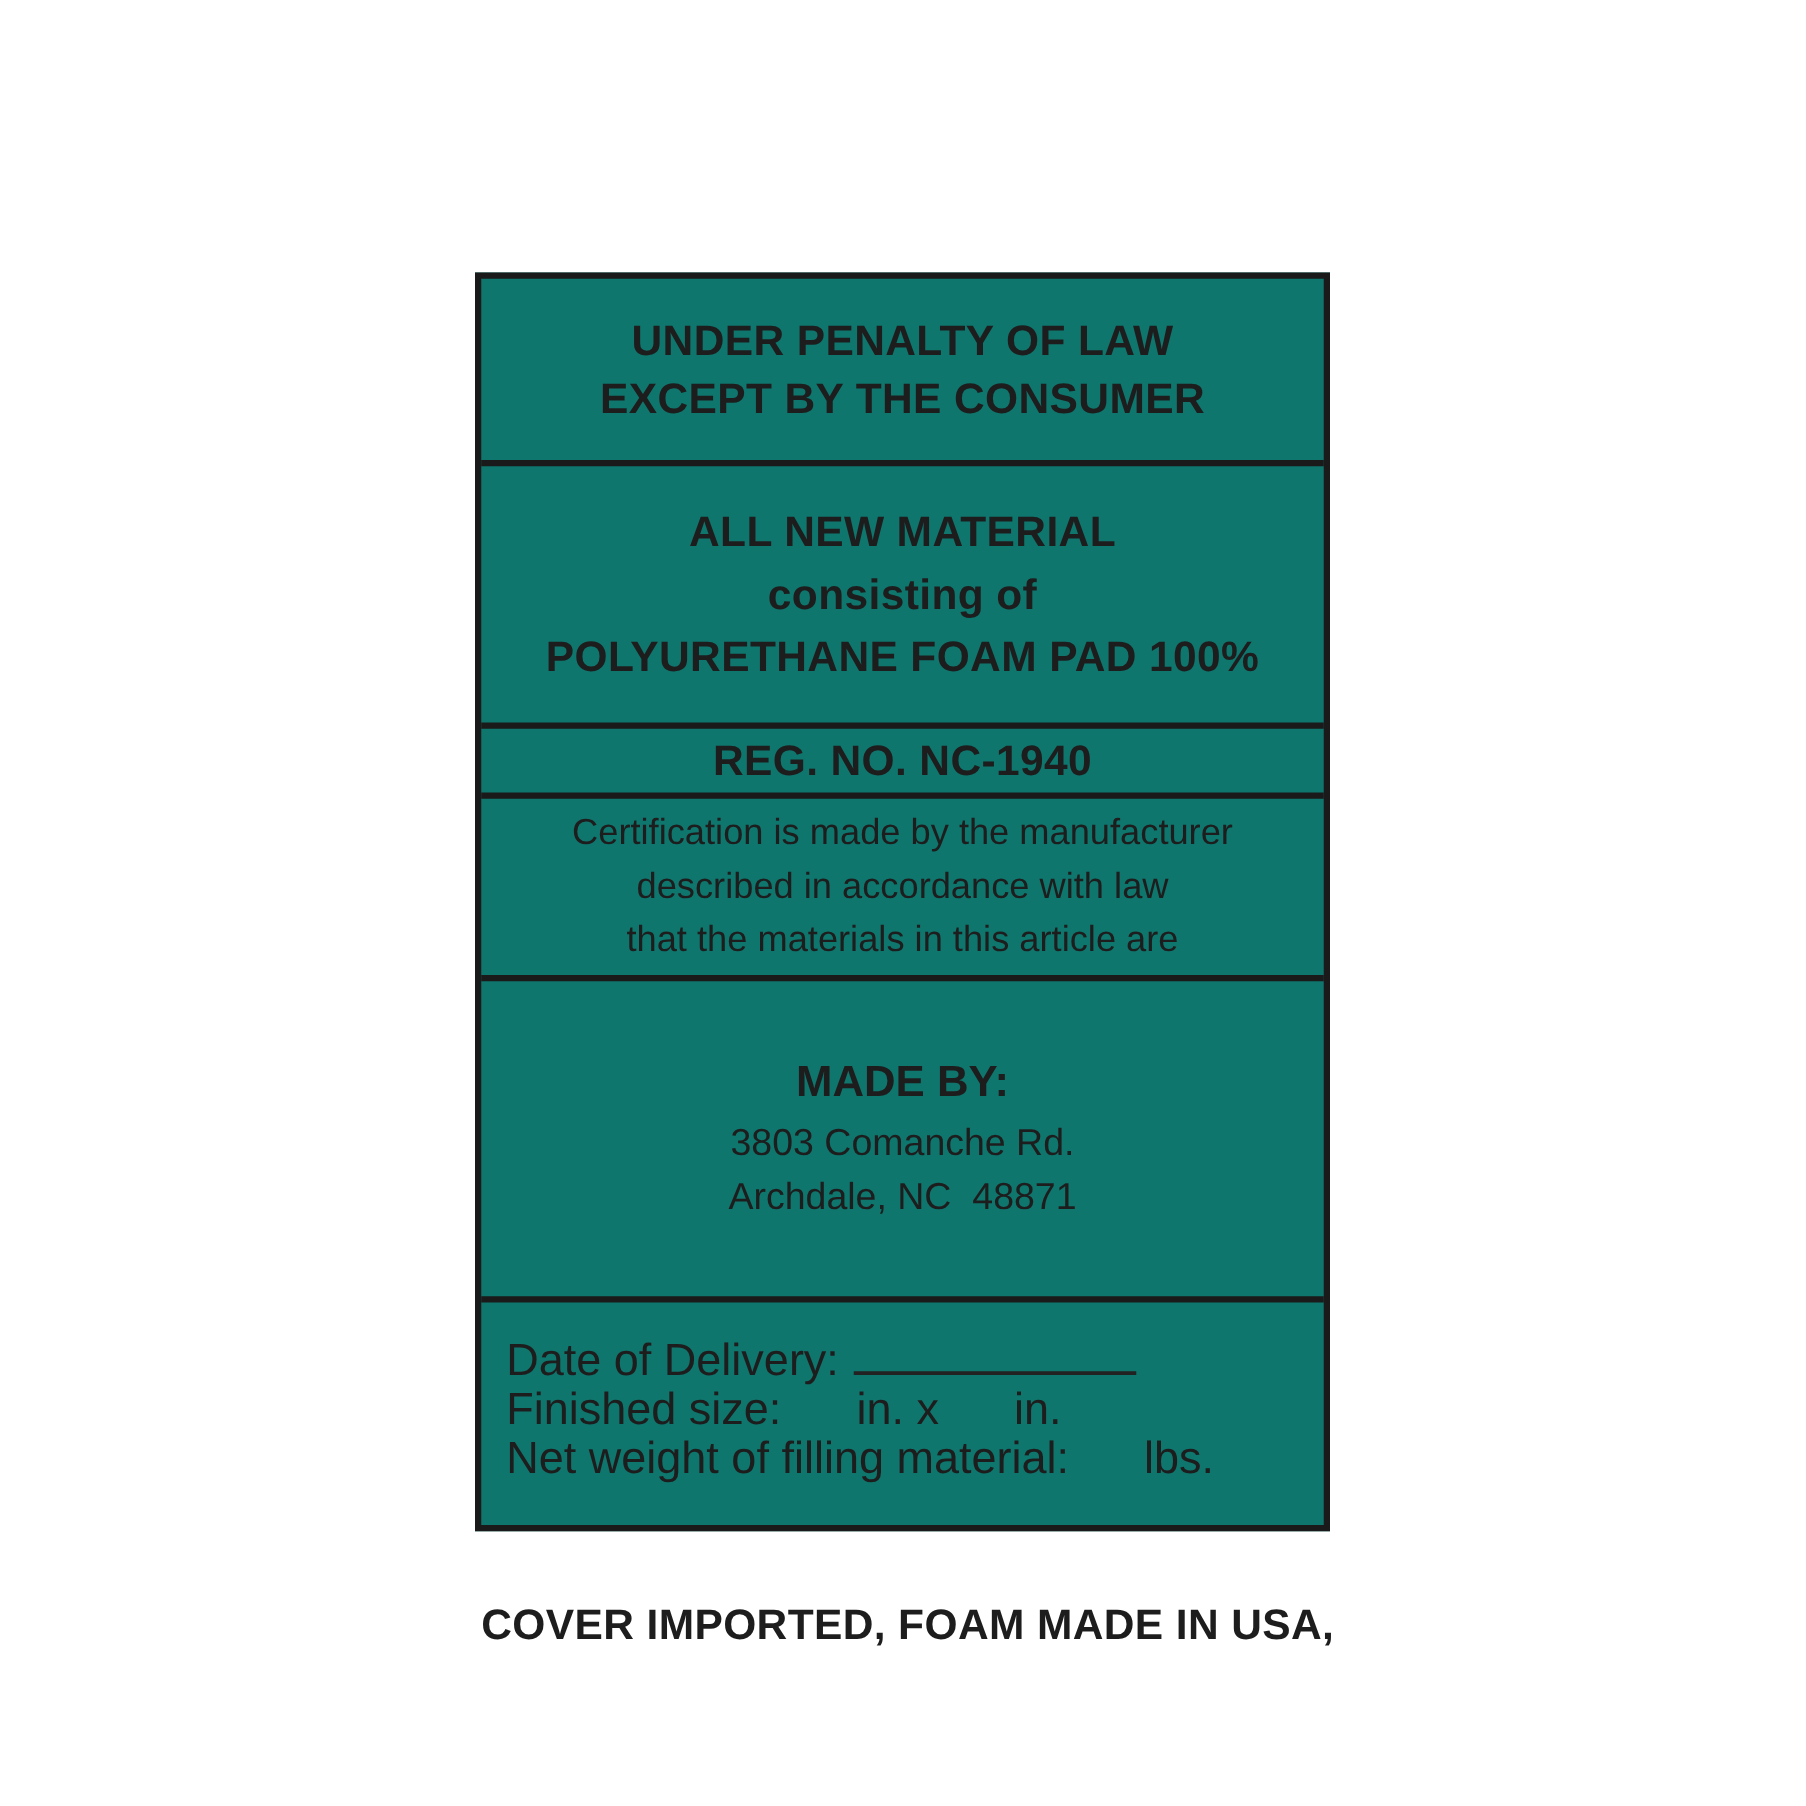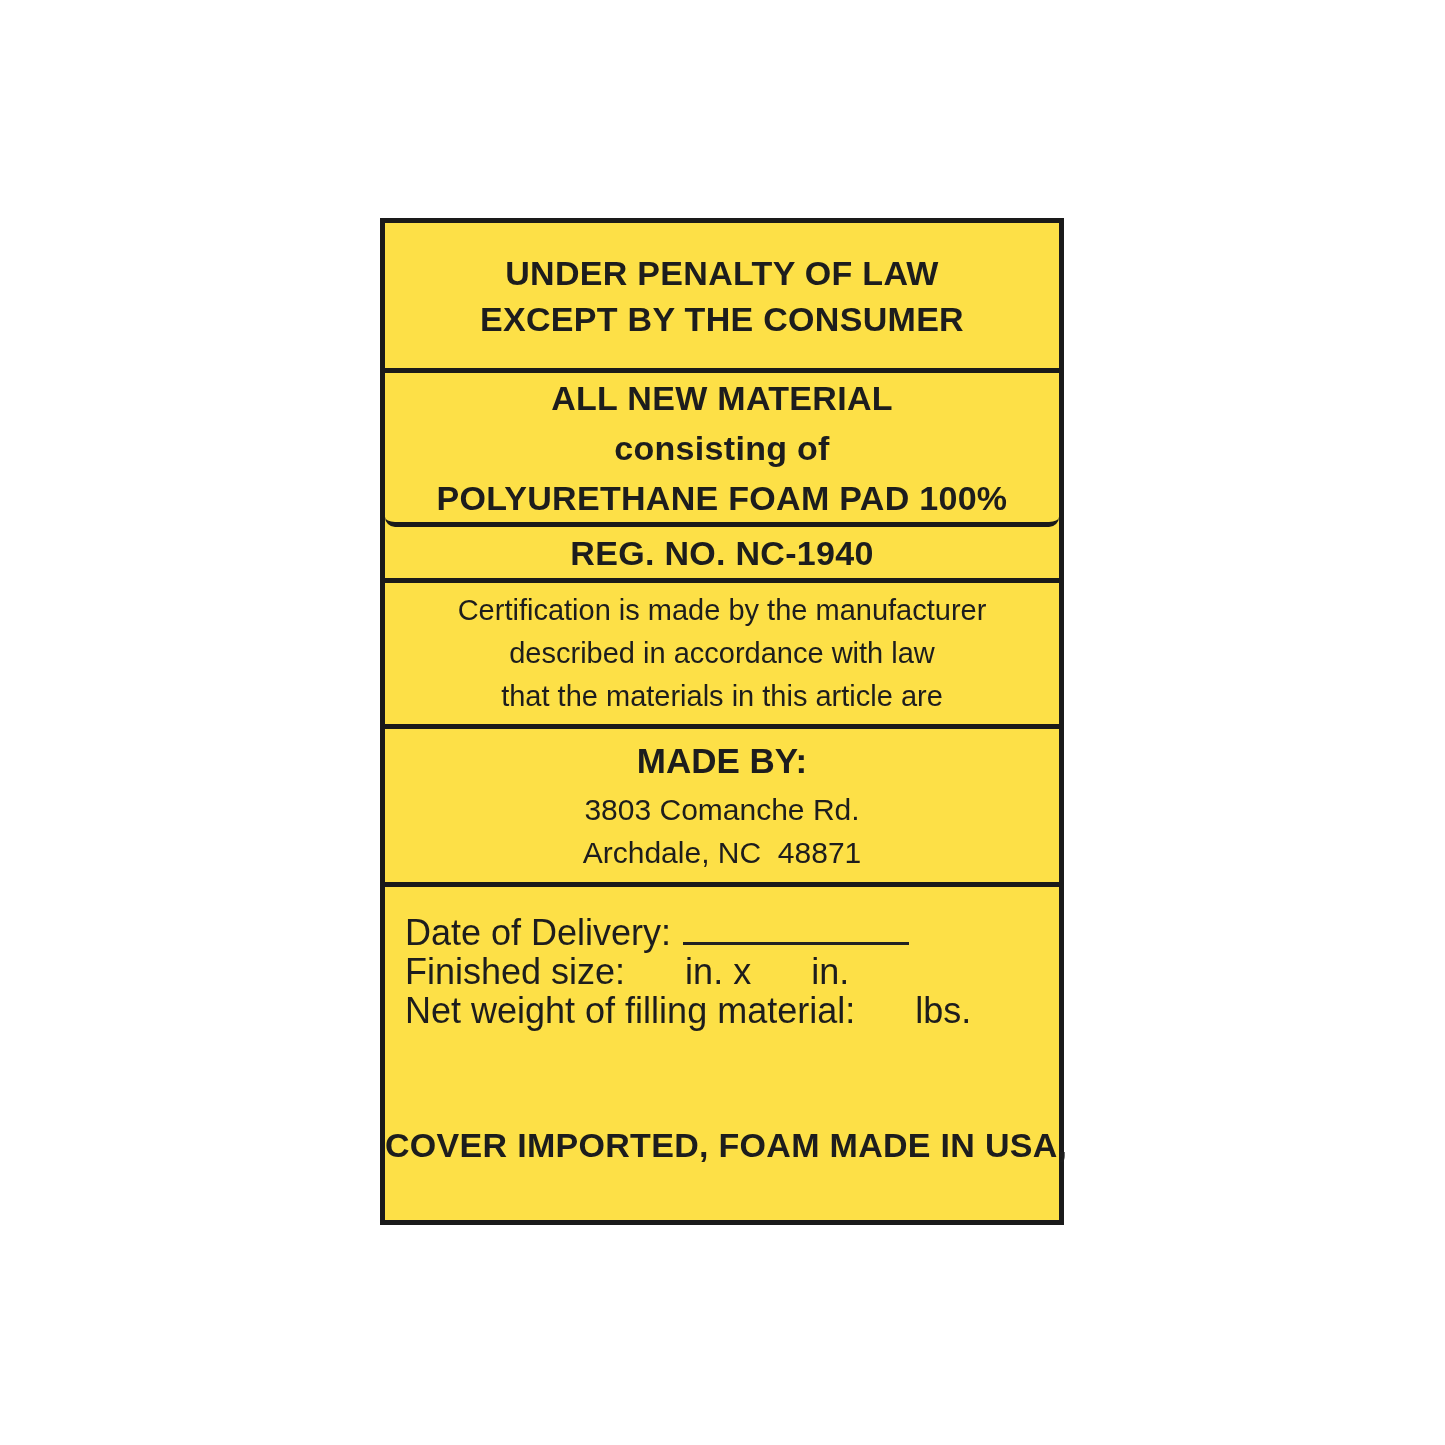--- a/index.html
+++ b/index.html
@@ -14,42 +14,42 @@
     height: 1445px;
     background: #ffffff;
     overflow: hidden;
   }
   .tag {
     position: absolute;
     left: 380px;
     top: 218px;
     width: 684px;
     height: 1007px;
-    background: #fde047;
+    background: #0f766e;
     border: 5px solid #1a1a1a;
     color: #1d1d1d;
     display: flex;
     flex-direction: column;
   }
   .sec {
     border-bottom: 5px solid #1a1a1a;
     display: flex;
     flex-direction: column;
     align-items: center;
     justify-content: center;
     text-align: center;
     flex: 0 0 auto;
   }
   .sec:last-child { border-bottom: none; flex: 1 1 auto; }
 
   .s1 { height: 150px; }
-  .s2 { height: 154px; border-radius: 10px; }
+  .s2 { height: 210px; }
   .s3 { height: 56px; }
   .s4 { height: 146px; text-align: right; }
-  .s5 { height: 158px; justify-content: center; }
+  .s5 { height: 257px; justify-content: center; }
 
   .h {
     font-weight: 700;
     font-size: 34px;
     line-height: 46px;
     letter-spacing: 0.3px;
     white-space: pre;
   }
   .s2 .h { line-height: 50px; }
 

